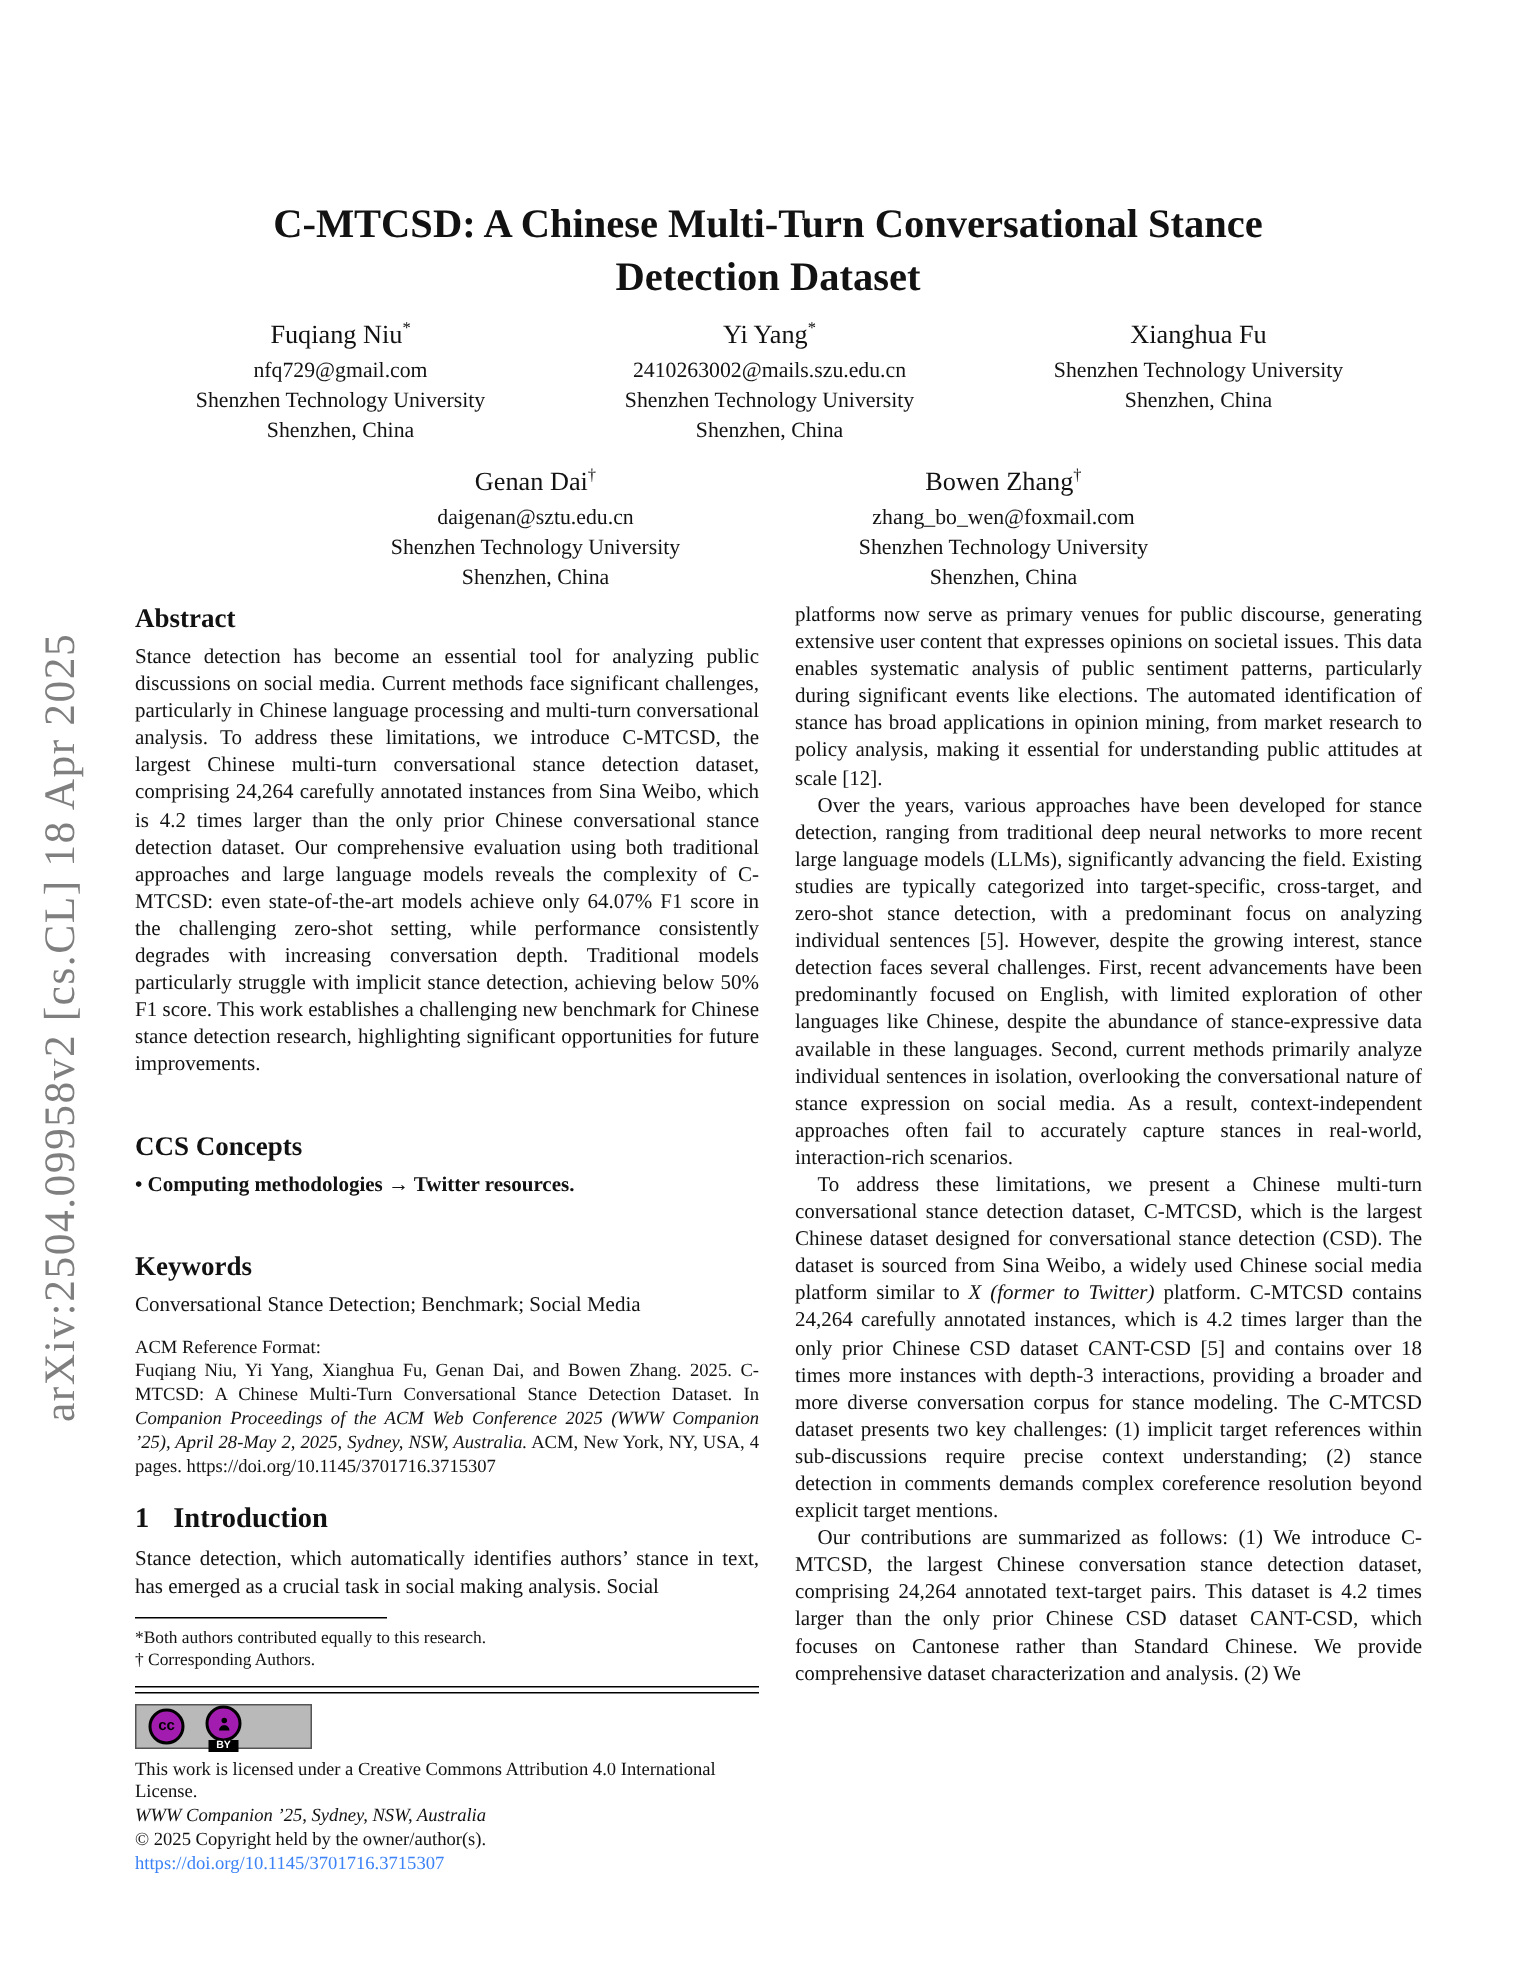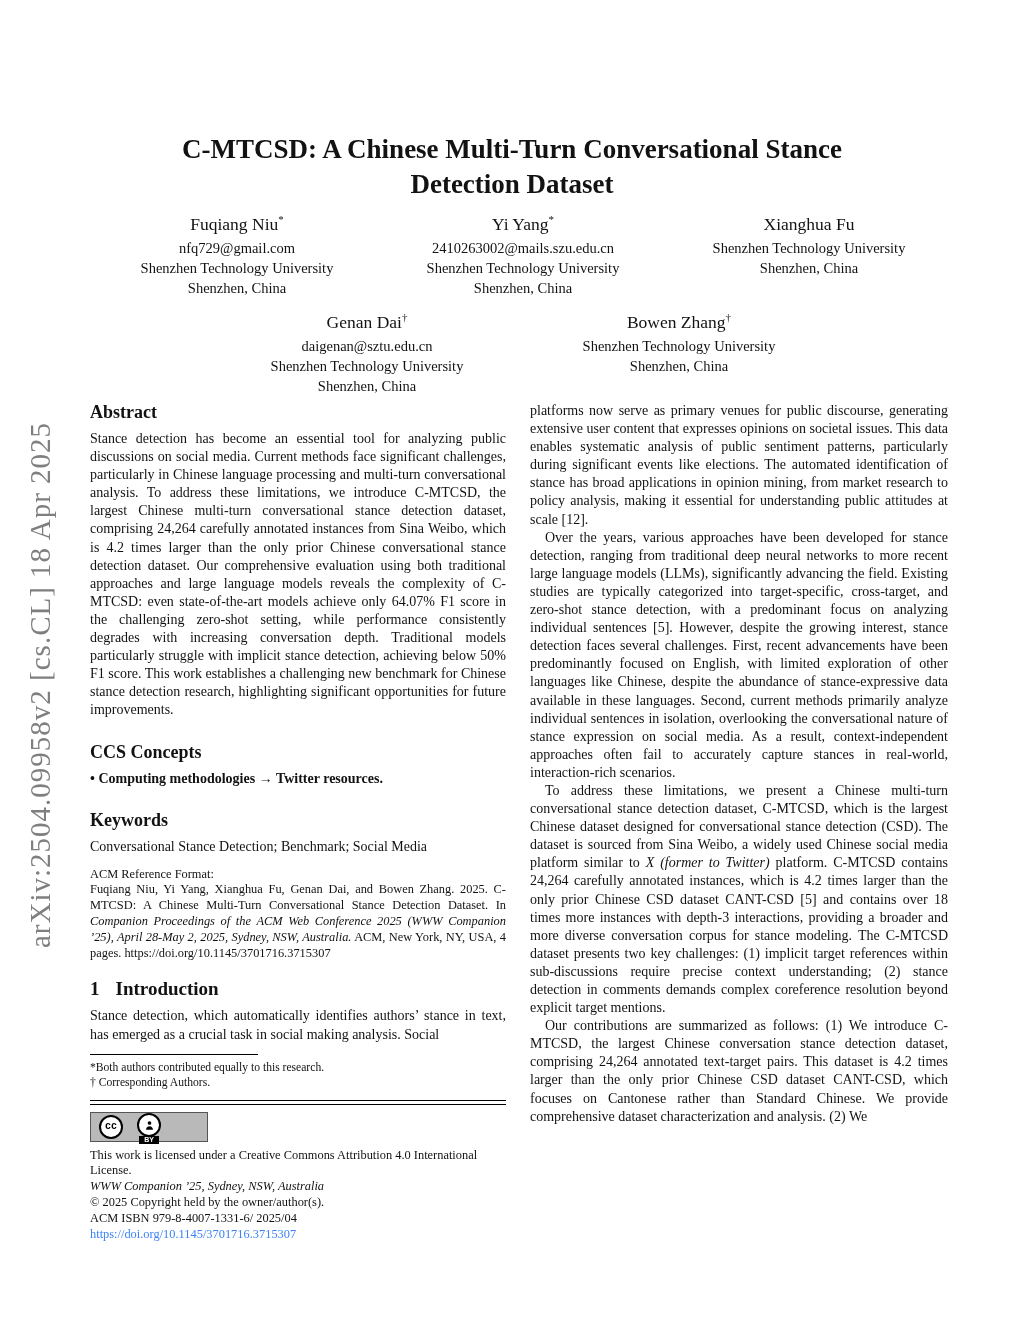--- a/index.html
+++ b/index.html
@@ -12,57 +12,57 @@
   .arxiv-watermark {
     position:absolute; left:24px; top:948px;
     transform:rotate(-90deg); transform-origin:0 0;
     white-space:nowrap; font-size:29px; letter-spacing:1px; color:#7f7f7f;
   }
   
   .title {
     position:absolute; top:132px; left:132px; width:760px;
     margin:0; text-align:center; font-size:27px; line-height:35px; font-weight:bold;
   }
-  .authors-row { position:absolute; left:94px; width:858px; display:flex; }
+  .authors-row { position:absolute; left:84px; width:858px; display:flex; }
   .row1 { top:208px; }
   .row2 { top:306px; justify-content:center;gap:34px; }
   .author { flex:1; text-align:center; }
   .row2 .author { flex:0 0 278px; }
   .author-name { font-size:17.5px; line-height:22px; margin-bottom:3px; }
   .author-name sup { font-size:11px; }
   .author-line { font-size:14.5px; line-height:20px; }
   
   .col { position:absolute; top:402px; }
   .col-left  { left:90px;  width:416px; }
   .col-right { left:530px; width:418px; }
   .col p { margin:0; font-size:14px; line-height:18.1px; text-align:justify; }
   h2.sec { font-size:18px; margin:0 0 7px 0; }
   h2.abstract-h { margin-top:0; }
-  h2.spaced { margin-top:22px; }
+  h2.spaced { margin-top:34px; }
   .ccs-line { font-weight:bold; }
   .small { font-size:12.4px !important; line-height:15.8px !important; }
   .acm-label { font-weight:normal; margin-top:11px !important; }
   h2.intro-h { font-size:19px; margin-top:17px; }
   h2.intro-h .sec-num { margin-right:16px; }
   .indent { text-indent:15px; }
   .it { font-style:italic; }
   
   .footnote-rule { width:168px; border-top:1px solid #000; margin-top:10px; margin-bottom:5px; }
   .footnote { font-size:11.6px !important; line-height:15px !important; text-align:left !important; }
   .double-rule { margin-top:10px; height:3px; border-top:1.7px solid #000; border-bottom:1.7px solid #000; }
   .cc-badge {
     margin-top:7px; width:118px; height:30px; background:#b9b9b9;
     border:1px solid #555; display:flex; align-items:center; gap:14px;
     padding-left:8px; box-sizing:border-box; cursor:pointer;
   }
   .cc-circle {
     width:20px; height:20px; border:2px solid #000; border-radius:50%;
-    background:#ffffff; display:flex; align-items:center; justify-content:center;
+    background:#a21caf; display:flex; align-items:center; justify-content:center;
     font-weight:bold; font-size:10px; color:#000;
-    font-family:Liberation Mono, monospace;
+    font-family:Liberation Sans, sans-serif;
   }
   .by-wrap { display:flex; flex-direction:column; align-items:center; margin-top:4px; }
   .by-bar {
     background:#000; color:#fff; font-size:7px; line-height:8px; font-weight:bold;
     padding:0 5px; margin-top:-1px; font-family:"Liberation Sans",sans-serif;
   }
   .license-line { text-align:left !important; }
   .license-block { margin-top:6px; }
   a.doi { color:#3b82f6; text-decoration:none; }
 </style>
@@ -97,20 +97,21 @@
 
   <div class="authors-row row2">
     <div class="author">
       <div class="author-name"><span>Genan Dai</span><sup>†</sup></div>
       <div class="author-line">daigenan@sztu.edu.cn</div>
       <div class="author-line">Shenzhen Technology University</div>
       <div class="author-line">Shenzhen, China</div>
     </div>
     <div class="author">
       <div class="author-name"><span>Bowen Zhang</span><sup>†</sup></div>
+      <div class="author-line">zhang_bo_wen@foxmail.com</div>
       <div class="author-line">Shenzhen Technology University</div>
       <div class="author-line">Shenzhen, China</div>
     </div>
   </div>
 
   <div class="col col-left">
     <h2 class="sec abstract-h">Abstract</h2>
     <p>Stance detection has become an essential tool for analyzing public discussions on social media. Current methods face significant challenges, particularly in Chinese language processing and multi-turn conversational analysis. To address these limitations, we introduce C-MTCSD, the largest Chinese multi-turn conversational stance detection dataset, comprising 24,264 carefully annotated instances from Sina Weibo, which is 4.2 times larger than the only prior Chinese conversational stance detection dataset. Our comprehensive evaluation using both traditional approaches and large language models reveals the complexity of C-MTCSD: even state-of-the-art models achieve only 64.07% F1 score in the challenging zero-shot setting, while performance consistently degrades with increasing conversation depth. Traditional models particularly struggle with implicit stance detection, achieving below 50% F1 score. This work establishes a challenging new benchmark for Chinese stance detection research, highlighting significant opportunities for future improvements.</p>
 
     <h2 class="sec spaced">CCS Concepts</h2>
@@ -141,21 +142,20 @@
             </svg>
         </span>
         <span class="by-bar">BY</span>
       </span>
     </div>
 
     <div class="license-block">
       <p class="small license-line">This work is licensed under a Creative Commons Attribution 4.0 International License.</p>
       <p class="small license-line it">WWW Companion ’25, Sydney, NSW, Australia</p>
       <p class="small license-line">© 2025 Copyright held by the owner/author(s).</p>
-      <p class="small license-line">ACM ISBN 979-8-4007-1331-6/ 2025/04</p>
       <p class="small license-line"><a class="doi">https://doi.org/10.1145/3701716.3715307</a></p>
     </div>
   </div>
 
   <div class="col col-right">
     <p>platforms now serve as primary venues for public discourse, generating extensive user content that expresses opinions on societal issues. This data enables systematic analysis of public sentiment patterns, particularly during significant events like elections. The automated identification of stance has broad applications in opinion mining, from market research to policy analysis, making it essential for understanding public attitudes at scale [12].</p>
     <p class="indent">Over the years, various approaches have been developed for stance detection, ranging from traditional deep neural networks to more recent large language models (LLMs), significantly advancing the field. Existing studies are typically categorized into target-specific, cross-target, and zero-shot stance detection, with a predominant focus on analyzing individual sentences [5]. However, despite the growing interest, stance detection faces several challenges. First, recent advancements have been predominantly focused on English, with limited exploration of other languages like Chinese, despite the abundance of stance-expressive data available in these languages. Second, current methods primarily analyze individual sentences in isolation, overlooking the conversational nature of stance expression on social media. As a result, context-independent approaches often fail to accurately capture stances in real-world, interaction-rich scenarios.</p>
     <p class="indent"><span>To address these limitations, we present a Chinese multi-turn conversational stance detection dataset, C-MTCSD, which is the largest Chinese dataset designed for conversational stance detection (CSD). The dataset is sourced from Sina Weibo, a widely used Chinese social media platform similar to </span><span class="it">X (former to Twitter)</span><span> platform. C-MTCSD contains 24,264 carefully annotated instances, which is 4.2 times larger than the only prior Chinese CSD dataset CANT-CSD [5] and contains over 18 times more instances with depth-3 interactions, providing a broader and more diverse conversation corpus for stance modeling. The C-MTCSD dataset presents two key challenges: (1) implicit target references within sub-discussions require precise context understanding; (2) stance detection in comments demands complex coreference resolution beyond explicit target mentions.</span></p>
     <p class="indent">Our contributions are summarized as follows: (1) We introduce C-MTCSD, the largest Chinese conversation stance detection dataset, comprising 24,264 annotated text-target pairs. This dataset is 4.2 times larger than the only prior Chinese CSD dataset CANT-CSD, which focuses on Cantonese rather than Standard Chinese. We provide comprehensive dataset characterization and analysis. (2) We</p>
   </div>

